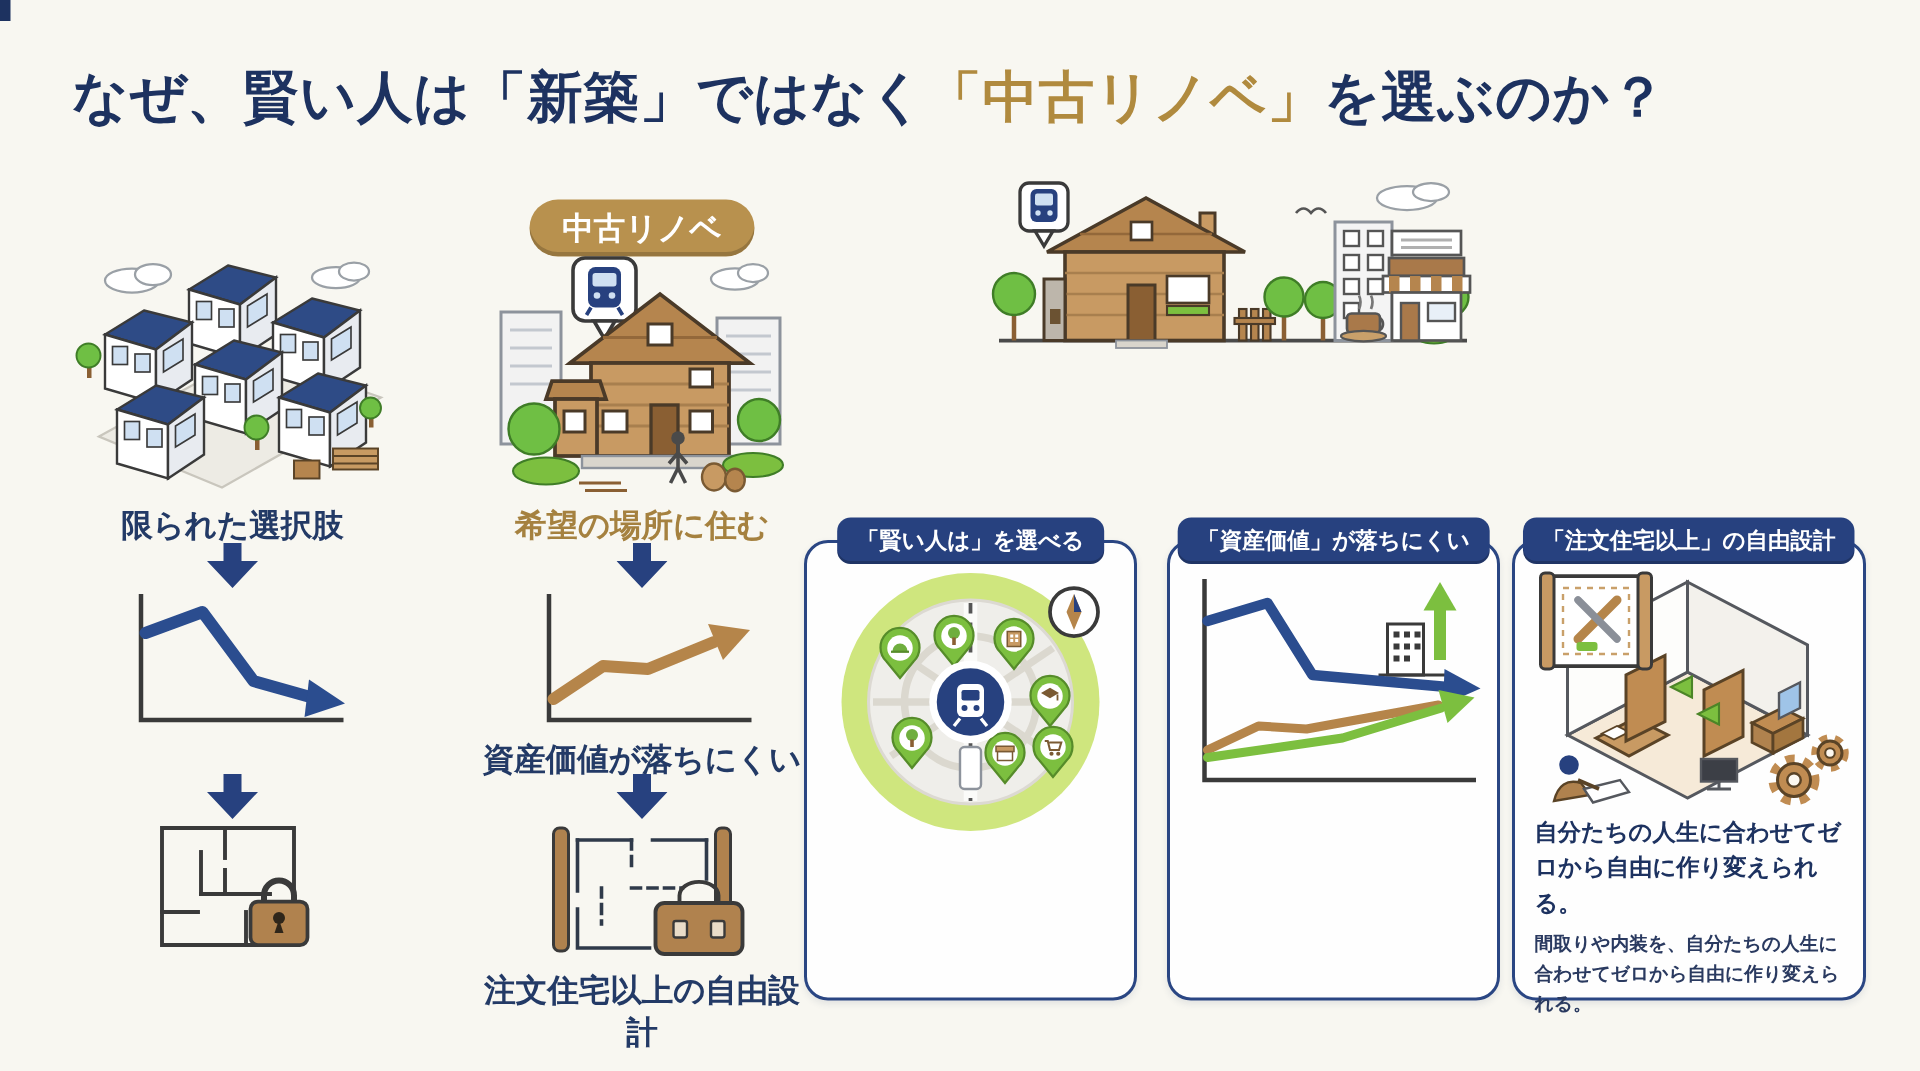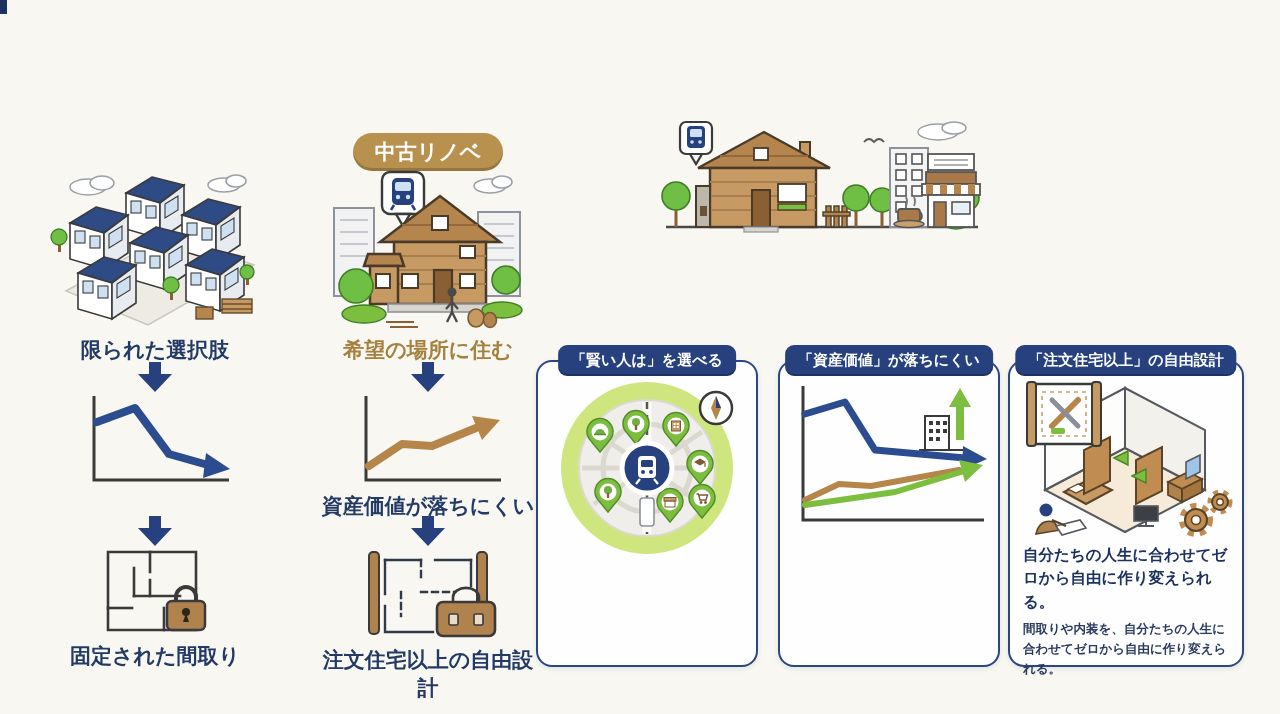--- a/index.html
+++ b/index.html
@@ -29,20 +29,23 @@
   .card-text{position:absolute;left:13px;right:10px;}
   .card-lead{font-size:15.5px;font-weight:800;color:#1d3260;line-height:1.5;margin:0 0 5px 0;}
   .card-body-text{font-size:12.5px;font-weight:700;color:#2a3a60;line-height:1.6;margin:0;}
 </style>
 </head>
 <body>
 
 <div class="stage">
   <div class="corner-mark"></div>
 
+  <div class="title">
+    <span>なぜ、賢い人は「新築」ではなく</span><span class="hl">「中古リノベ」</span><span>を選ぶのか？</span>
+  </div>
 
 
   <svg class="illu" style="left:46px;top:173px;" width="218" height="155" viewBox="0 0 218 155">
     <defs>
       <g id="hA">
         <polygon points="26,0 58,8 34,26 0,16" fill="#2e4b86" stroke="#3a3a3a" stroke-width="1.6"></polygon>
         <polygon points="0,16 34,26 34,62 0,52" fill="#ffffff" stroke="#3a3a3a" stroke-width="1.6"></polygon>
         <polygon points="34,26 58,8 58,46 34,62" fill="#e8ebf0" stroke="#3a3a3a" stroke-width="1.6"></polygon>
         <rect x="5" y="24" width="10" height="12" fill="#cfe0f2" stroke="#3a3a3a" stroke-width="1.1"></rect>
         <rect x="20" y="29" width="10" height="12" fill="#cfe0f2" stroke="#3a3a3a" stroke-width="1.1"></rect>
@@ -106,21 +109,20 @@
         <path d="M72 62 V84"></path>
     </g>
     <g>
       <path d="M84 56 v-5 a10 10 0 0 1 20 0 v5" stroke="#3a3a3a" stroke-width="4" fill="none"></path>
       <rect x="75" y="55" width="38" height="29" rx="5" fill="#b0824e" stroke="#3a3a3a" stroke-width="2.5"></rect>
       <circle cx="94" cy="66" r="4" fill="#2f261a"></circle>
       <path d="M94 67 l-3 9 h6 Z" fill="#2f261a"></path>
     </g>
   </svg>
 
-  <div class="step-label" style="left:40px;top:642px;">固定された間取り</div>
 
   <div class="badge badge-gold" style="left:353px;top:133px;width:150px;">中古リノベ</div>
 
   <svg class="illu" style="left:330px;top:170px;" width="195" height="162" viewBox="0 0 195 162">
     <g fill="#f2f2f2" stroke="#8d939c" stroke-width="2">
       <rect x="4" y="38" width="40" height="88"></rect>
       <rect x="148" y="42" width="42" height="84"></rect>
     </g>
     <g stroke="#c3c8cf" stroke-width="2">
       <line x1="10" y1="50" x2="38" y2="50"></line>

